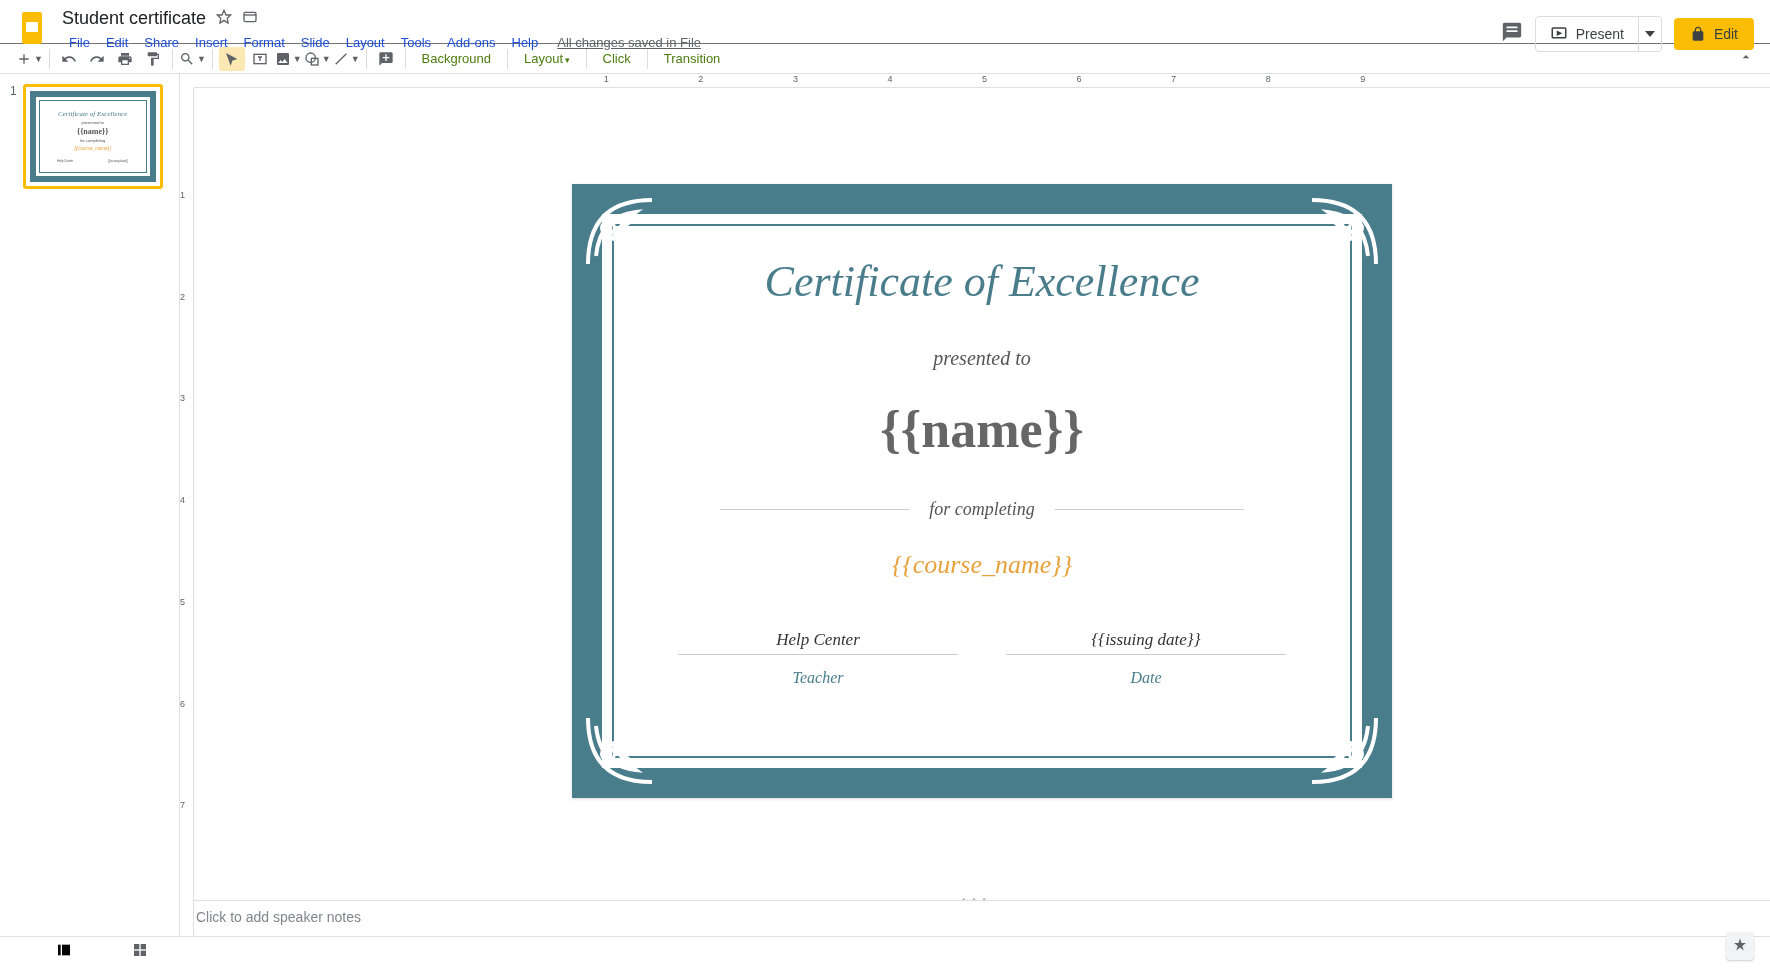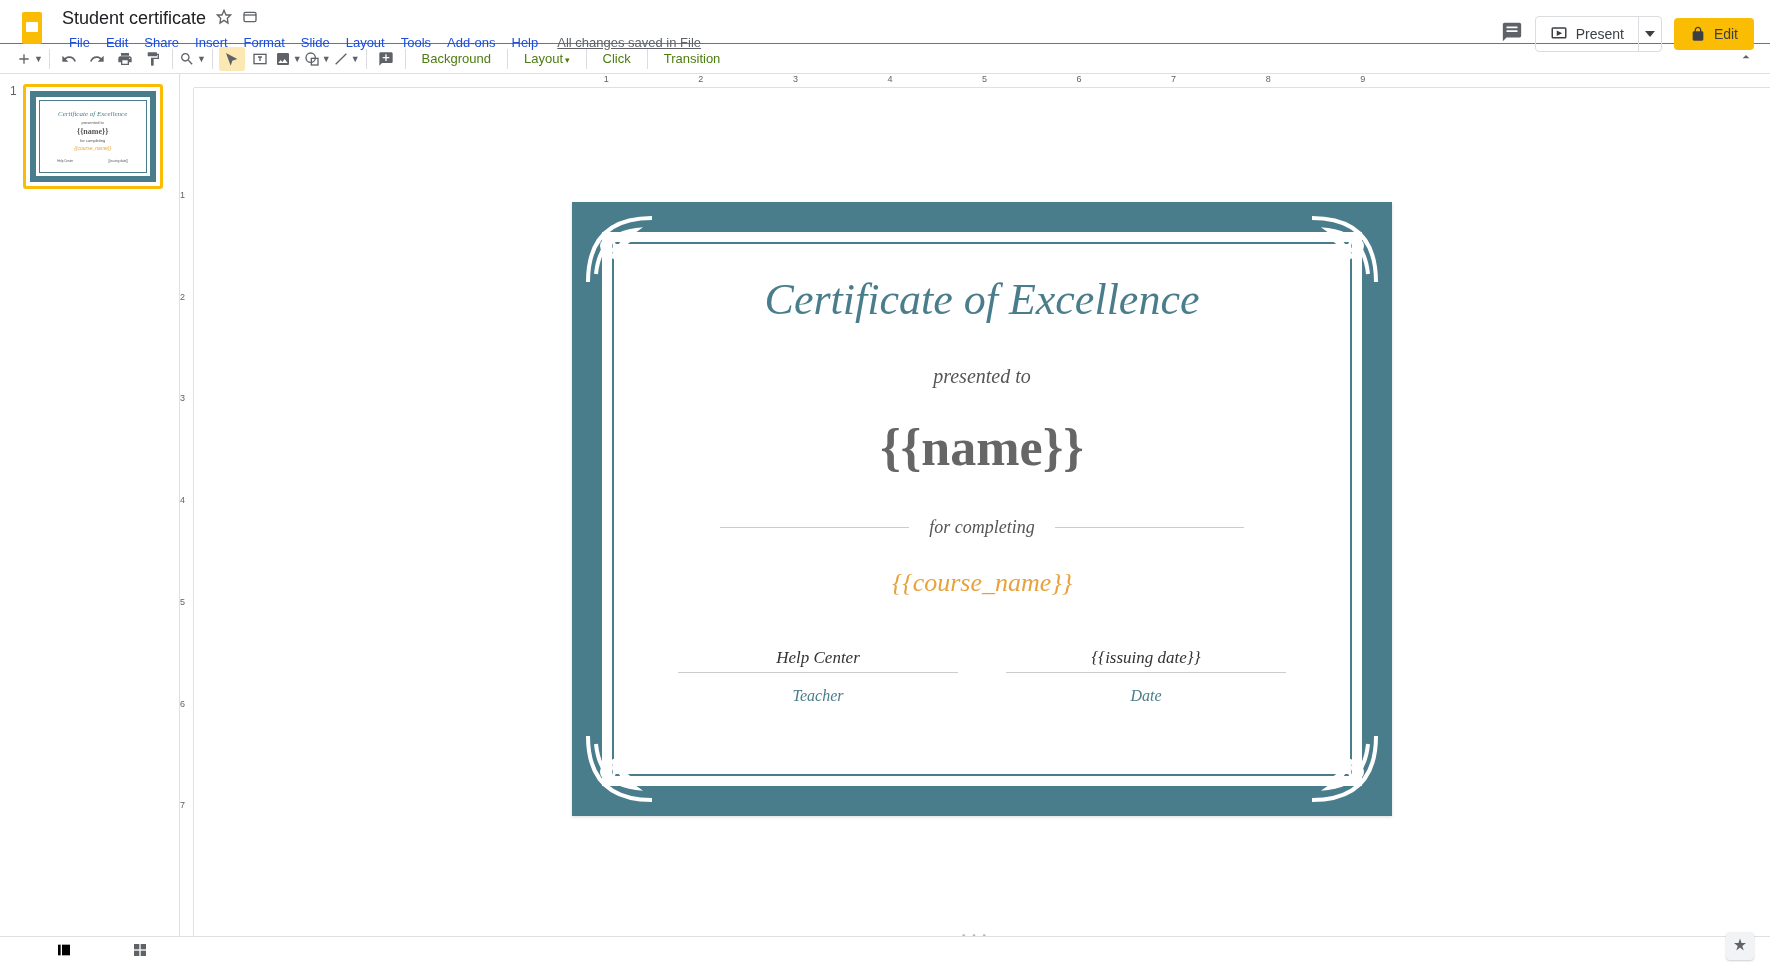--- a/index.html
+++ b/index.html
@@ -318,20 +318,21 @@
               <div class="cert-sig">
                 <div class="cert-sig-val">{{issuing date}}</div>
                 <div class="cert-sig-label">Date</div>
               </div>
             </div>
           </div>
         </div>
       </div>
     </div>
     <div class="drag-handle">• • •</div>
+    <div class="notes-area">Click to add speaker notes</div>
   </div>
 </div>
 
 <div class="bottom-bar">
   <div class="view-tabs">
     <div class="view-tab active">
       <svg width="16" height="16" viewBox="0 0 24 24" fill="currentColor">
           <rect x="3" y="4" width="4" height="16"></rect>
           <rect x="9" y="4" width="12" height="16"></rect>
         </svg>

